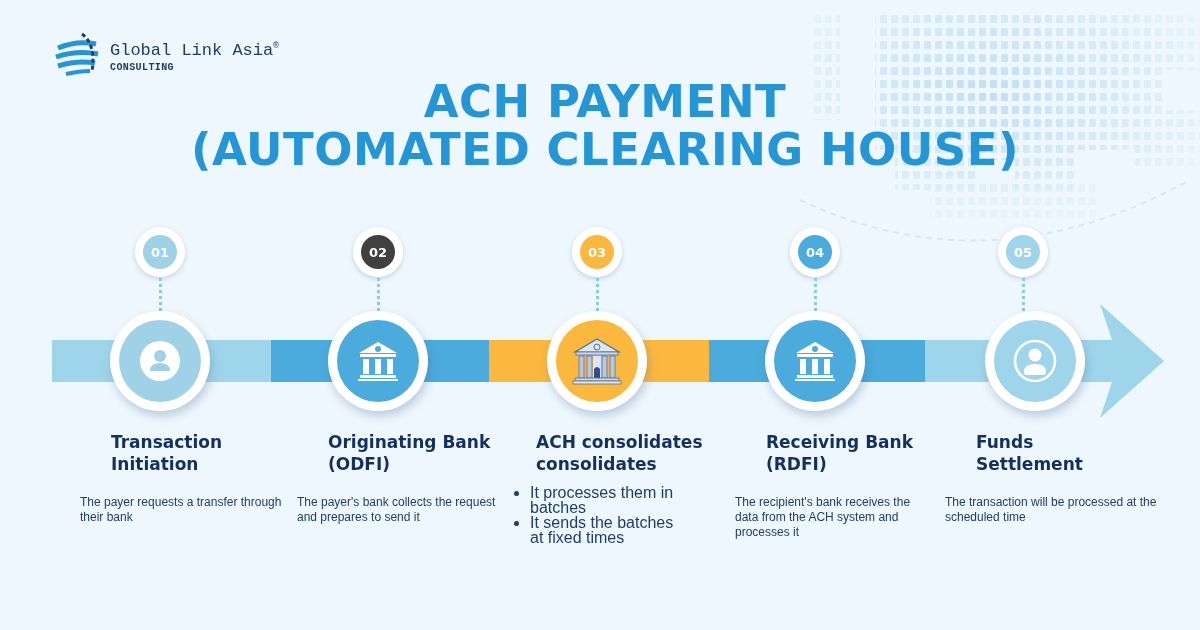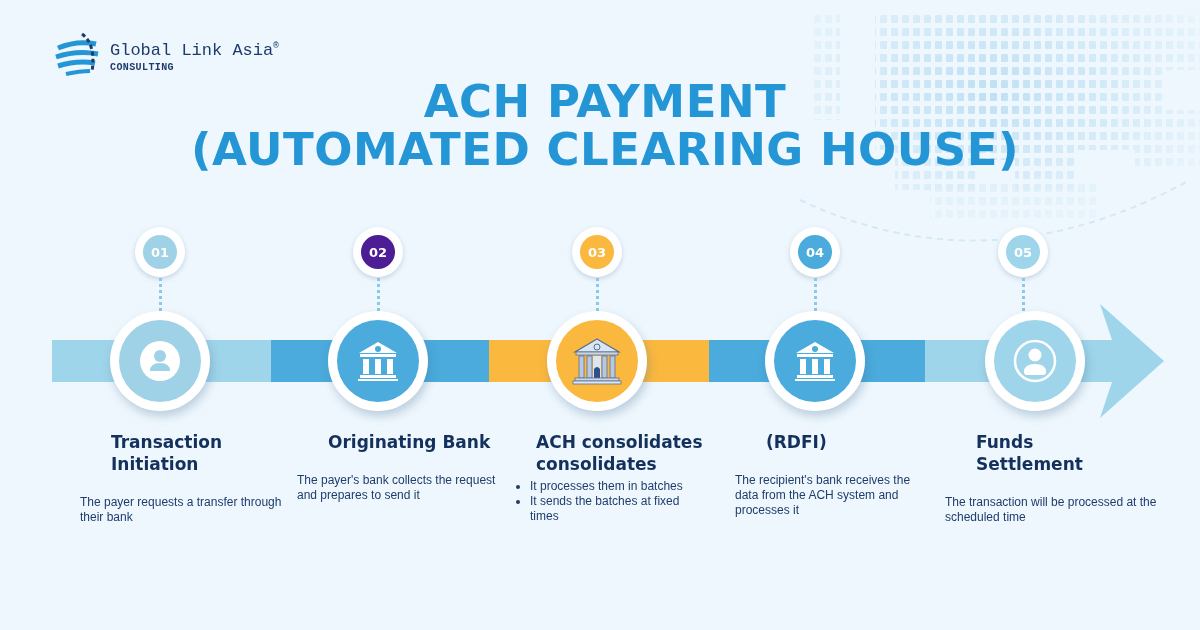--- a/index.html
+++ b/index.html
@@ -52,21 +52,21 @@
     width: 82px; height: 82px; border-radius: 50%;
     display: flex; align-items: center; justify-content: center;
   }
 
   .step-text { position: absolute; top: 431px; width: 210px; color: #1b3461; }
   .step-title {
     font-family: "DejaVu Sans", sans-serif; font-weight: bold;
     font-size: 17px; line-height: 22px; color: #14305c; margin-left: 31px;
   }
   .step-desc { margin-top: 20px; font-size: 12px; line-height: 15px; color: #1f3d6c; }
-  .step-list { margin-top: 4px; padding-left: 25px; font-size: 12px; line-height: 15px; color: #1f3d6c; }
+  .step-list { margin-top: 10px; padding-left: 25px; font-size: 16px; line-height: 15px; color: #1f3d6c; }
   .step-list li { margin-bottom: 0; }
 </style>
 </head>
 <body>
 
 <svg class="bg-globe" viewBox="0 0 420 260">
   <defs>
     <pattern id="dotpat" width="11" height="13" patternUnits="userSpaceOnUse">
       <rect x="1" y="2" width="7" height="8" rx="1" fill="#bfe0f3"></rect>
     </pattern>
@@ -130,40 +130,41 @@
 </div>
 <div class="step-text" style="left:80px;">
   <div class="step-title">
     <div>Transaction</div>
     <div>Initiation</div>
   </div>
   <div class="step-desc">The payer requests a transfer through their bank</div>
 </div>
 
 <div class="badge" style="left:353px;top:227px;">
-  <div class="badge-inner" style="background:#4c1d95;">02</div>
+  <div class="badge-inner" style="background:#404040;">02</div>
 </div>
 <div class="dots" style="left:377px;top:278px;"></div>
 <div class="node" style="left:328px;top:311px;">
   <div class="node-inner" style="background:#4aabdc;">
     <svg width="46" height="46" viewBox="0 0 46 46">
       <polygon points="23,4 42,15 4,15" fill="#fff"></polygon>
       <circle cx="23" cy="11" r="3" fill="#4aabdc"></circle>
       <rect x="5" y="16" width="36" height="3" fill="#fff"></rect>
       <rect x="8" y="21" width="6" height="15" fill="#fff"></rect>
       <rect x="20" y="21" width="6" height="15" fill="#fff"></rect>
       <rect x="32" y="21" width="6" height="15" fill="#fff"></rect>
       <rect x="5" y="37" width="36" height="3" fill="#fff"></rect>
       <rect x="3" y="41" width="40" height="2" fill="#fff"></rect>
     </svg>
   </div>
 </div>
 <div class="step-text" style="left:297px;">
   <div class="step-title">
     <div>Originating Bank</div>
+    <div>(ODFI)</div>
   </div>
   <div class="step-desc">The payer's bank collects the request and prepares to send it</div>
 </div>
 
 <div class="badge" style="left:572px;top:227px;">
   <div class="badge-inner" style="background:#fbb83e;">03</div>
 </div>
 <div class="dots" style="left:596px;top:278px;"></div>
 <div class="node" style="left:547px;top:311px;">
   <div class="node-inner" style="background:#fbb83e;">
@@ -206,20 +207,21 @@
       <rect x="8" y="21" width="6" height="15" fill="#fff"></rect>
       <rect x="20" y="21" width="6" height="15" fill="#fff"></rect>
       <rect x="32" y="21" width="6" height="15" fill="#fff"></rect>
       <rect x="5" y="37" width="36" height="3" fill="#fff"></rect>
       <rect x="3" y="41" width="40" height="2" fill="#fff"></rect>
     </svg>
   </div>
 </div>
 <div class="step-text" style="left:735px;">
   <div class="step-title">
+    <div>Receiving Bank</div>
     <div>(RDFI)</div>
   </div>
   <div class="step-desc" style="width:185px;">The recipient's bank receives the data from the ACH system and processes it</div>
 </div>
 
 <div class="badge" style="left:998px;top:227px;">
   <div class="badge-inner" style="background:#9fd5ea;">05</div>
 </div>
 <div class="dots" style="left:1022px;top:278px;"></div>
 <div class="node" style="left:985px;top:311px;">

